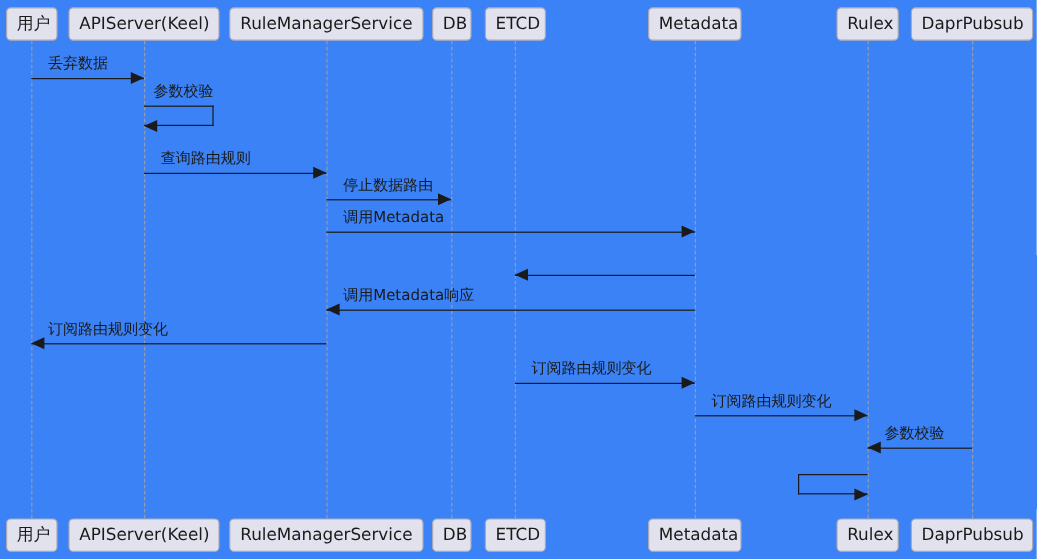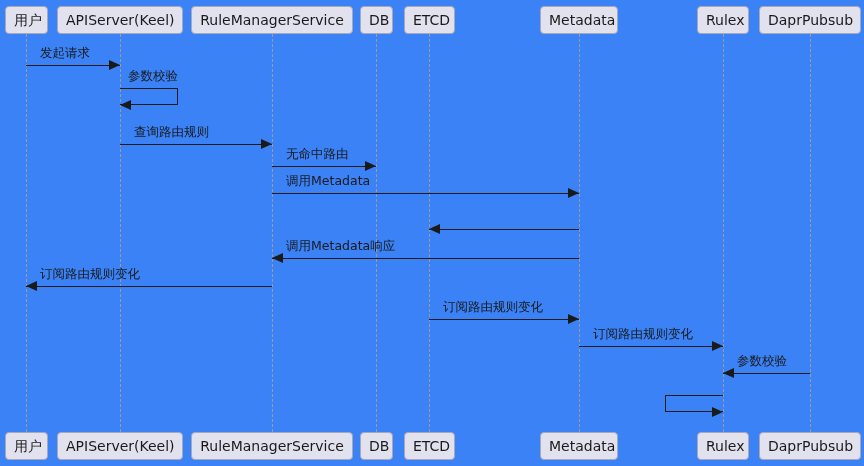--- a/index.html
+++ b/index.html
@@ -103,30 +103,30 @@
     <div class="participant-box" style="left: 404px; width: 51px; top: 6px;">ETCD</div>
     <div class="participant-box" style="left: 404px; width: 51px; top: 432px;">ETCD</div>
     <div class="participant-box" style="left: 540px; width: 78px; top: 6px;">Metadata</div>
     <div class="participant-box" style="left: 540px; width: 78px; top: 432px;">Metadata</div>
     <div class="participant-box" style="left: 697px; width: 52px; top: 6px;">Rulex</div>
     <div class="participant-box" style="left: 697px; width: 52px; top: 432px;">Rulex</div>
     <div class="participant-box" style="left: 759px; width: 102px; top: 6px;">DaprPubsub</div>
     <div class="participant-box" style="left: 759px; width: 102px; top: 432px;">DaprPubsub</div>
     <div class="msg-line" style="left: 26px; top: 65px; width: 94px;"></div>
     <div class="arrow-head arrow-right" style="top: 60px; left: 109px;"></div>
-    <div class="msg-label" style="left: 40px; top: 46px;">发起请求</div>
+    <div class="msg-label" style="left: 40px; top: 46px;">丢弃数据</div>
     <div class="selfloop" style="left: 120px; top: 88px; width: 58px; height: 17px;"></div>
     <div class="arrow-head arrow-left" style="left: 120px; top: 100px;"></div>
     <div class="msg-label" style="left: 128px; top: 69px; text-align: right;">参数校验</div>
     <div class="msg-line" style="left: 120px; top: 144px; width: 152px;"></div>
     <div class="arrow-head arrow-right" style="top: 139px; left: 261px;"></div>
     <div class="msg-label" style="left: 134px; top: 125px;">查询路由规则</div>
     <div class="msg-line" style="left: 272px; top: 166px; width: 104px;"></div>
     <div class="arrow-head arrow-right" style="top: 161px; left: 365px;"></div>
-    <div class="msg-label" style="left: 286px; top: 147px;">无命中路由</div>
+    <div class="msg-label" style="left: 286px; top: 147px;">停止数据路由</div>
     <div class="msg-line" style="left: 272px; top: 193px; width: 307px;"></div>
     <div class="arrow-head arrow-right" style="top: 188px; left: 568px;"></div>
     <div class="msg-label" style="left: 286px; top: 174px;">调用Metadata</div>
     <div class="msg-line" style="left: 429px; top: 229px; width: 150px;"></div>
     <div class="arrow-head arrow-left" style="top: 224px; left: 429px;"></div>
     <div class="msg-line" style="left: 272px; top: 258px; width: 307px;"></div>
     <div class="arrow-head arrow-left" style="top: 253px; left: 272px;"></div>
     <div class="msg-label" style="left: 286px; top: 239px; text-align: center;">调用Metadata响应</div>
     <div class="msg-line" style="left: 26px; top: 286px; width: 246px;"></div>
     <div class="arrow-head arrow-left" style="top: 281px; left: 26px;"></div>

